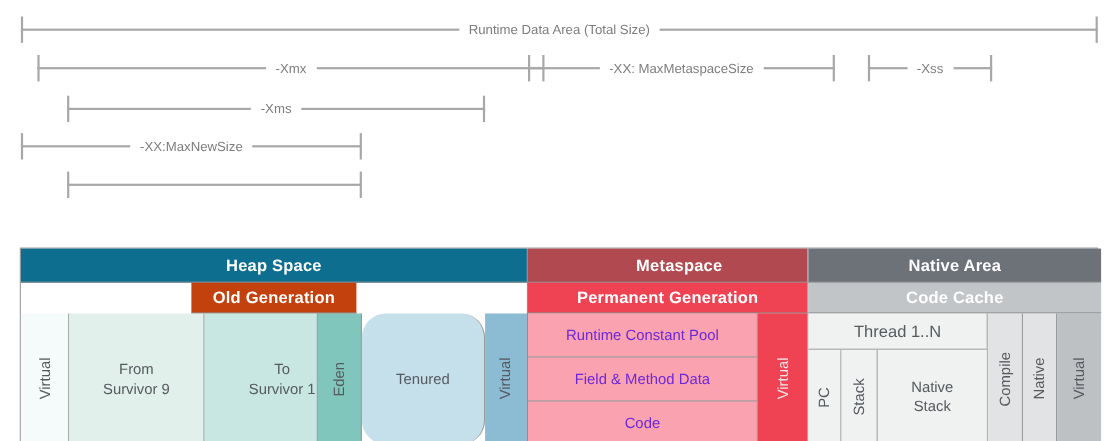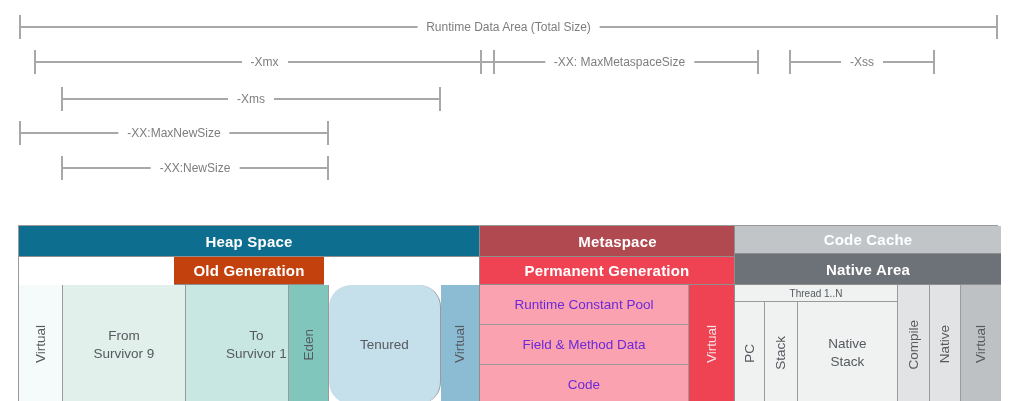--- a/index.html
+++ b/index.html
@@ -86,22 +86,22 @@
   .stackrows { display: flex; flex-direction: column; flex: 1; }
   .stackrows .srow {
     flex: 1; display: flex; align-items: center; justify-content: center;
     color: #6d28d9; font-size: 13.5px;
     border-bottom: 1px solid #9a9a9a;
   }
   .stackrows .srow:last-child { border-bottom: none; }
 
   .threadwrap { display: flex; flex-direction: column; flex: 1; }
   .threadhd {
-    height: 17px; display: flex; align-items: center; justify-content: center;
-    color: #555a5e; font-size: 10px; border-bottom: 1px solid #9a9a9a;
+    height: 33px; display: flex; align-items: center; justify-content: center;
+    color: #555a5e; font-size: 15px; border-bottom: 1px solid #9a9a9a;
   }
   .threadcells { flex: 1; display: flex; flex-direction: row; }
 </style>
 </head>
 <body>
 
 <div id="root">
 
   <div id="dims">
       <div class="dim" style="left: 19px; top: 15px; width: 979px;">
@@ -115,21 +115,21 @@
         <div class="tick left"></div>
         <div class="tick right"></div>
         <div class="dlabel">-Xmx</div>
       </div>
       <div class="dim" style="left: 480px; top: 50px; width: 279px;">
         <div class="rule"></div>
         <div class="tick left"></div>
         <div class="tick right"></div>
         <div class="dlabel">-XX: MaxMetaspaceSize</div>
       </div>
-      <div class="dim" style="left: 789px; top: 50px; width: 146px;">
+      <div class="dim" style="left: 789px; top: 50px; width: 113px;">
         <div class="rule"></div>
         <div class="tick left"></div>
         <div class="tick right"></div>
         <div class="dlabel">-Xss</div>
       </div>
       <div class="dim" style="left: 61px; top: 87px; width: 380px;">
         <div class="rule"></div>
         <div class="tick left"></div>
         <div class="tick right"></div>
         <div class="dlabel">-Xms</div>
@@ -137,21 +137,20 @@
       <div class="dim" style="left: 19px; top: 121px; width: 310px;">
         <div class="rule"></div>
         <div class="tick left"></div>
         <div class="tick right"></div>
         <div class="dlabel">-XX:MaxNewSize</div>
       </div>
       <div class="dim" style="left: 61px; top: 156px; width: 268px;">
         <div class="rule"></div>
         <div class="tick left"></div>
         <div class="tick right"></div>
-        <div class="dlabel">-XX:NewSize</div>
       </div>
     </div>
 
   <div id="block">
 
     <div class="region" id="region-heap">
       <div class="band h1 c-heap-hd">Heap Space</div>
       <div class="band h2" style="padding:0;border:none;background:transparent;display:flex">
         <div class="band h2 c-old-hd" id="sub-old" style="width: 150px;">Old Generation</div>
       </div>
@@ -174,22 +173,22 @@
           <div class="stackrows c-meta-cell" style="flex: 0 0 209px; border-right: 1px solid rgb(154, 154, 154);">
             <div class="srow">Runtime Constant Pool</div>
             <div class="srow">Field &amp; Method Data</div>
             <div class="srow">Code</div>
           </div>
           <div class="cell c-meta-virt" style="width: 45px;"><span class="vert" style="color: rgb(244, 227, 230);">Virtual</span></div>
         </div>
     </div>
 
     <div class="region" id="region-native" style="border-left:1px solid #8e8e8e">
+      <div class="band h1 c-native-hd">Native Area</div>
       <div class="band h2 c-cache-hd">Code Cache</div>
-      <div class="band h1 c-native-hd">Native Area</div>
       <div class="cells" id="native-cells">
           <div class="threadwrap c-thread-hd" style="flex: 0 0 162px; border-right: 1px solid rgb(154, 154, 154);">
             <div class="threadhd">Thread 1..N</div>
             <div class="threadcells">
               <div class="cell c-thread-c" style="width: 30px;"><span class="vert">PC</span></div>
               <div class="cell c-thread-c" style="width: 33px;"><span class="vert">Stack</span></div>
               <div class="cell c-thread-c" style="width: 99px;"><span>Native
 Stack</span></div>
             </div>
           </div>

